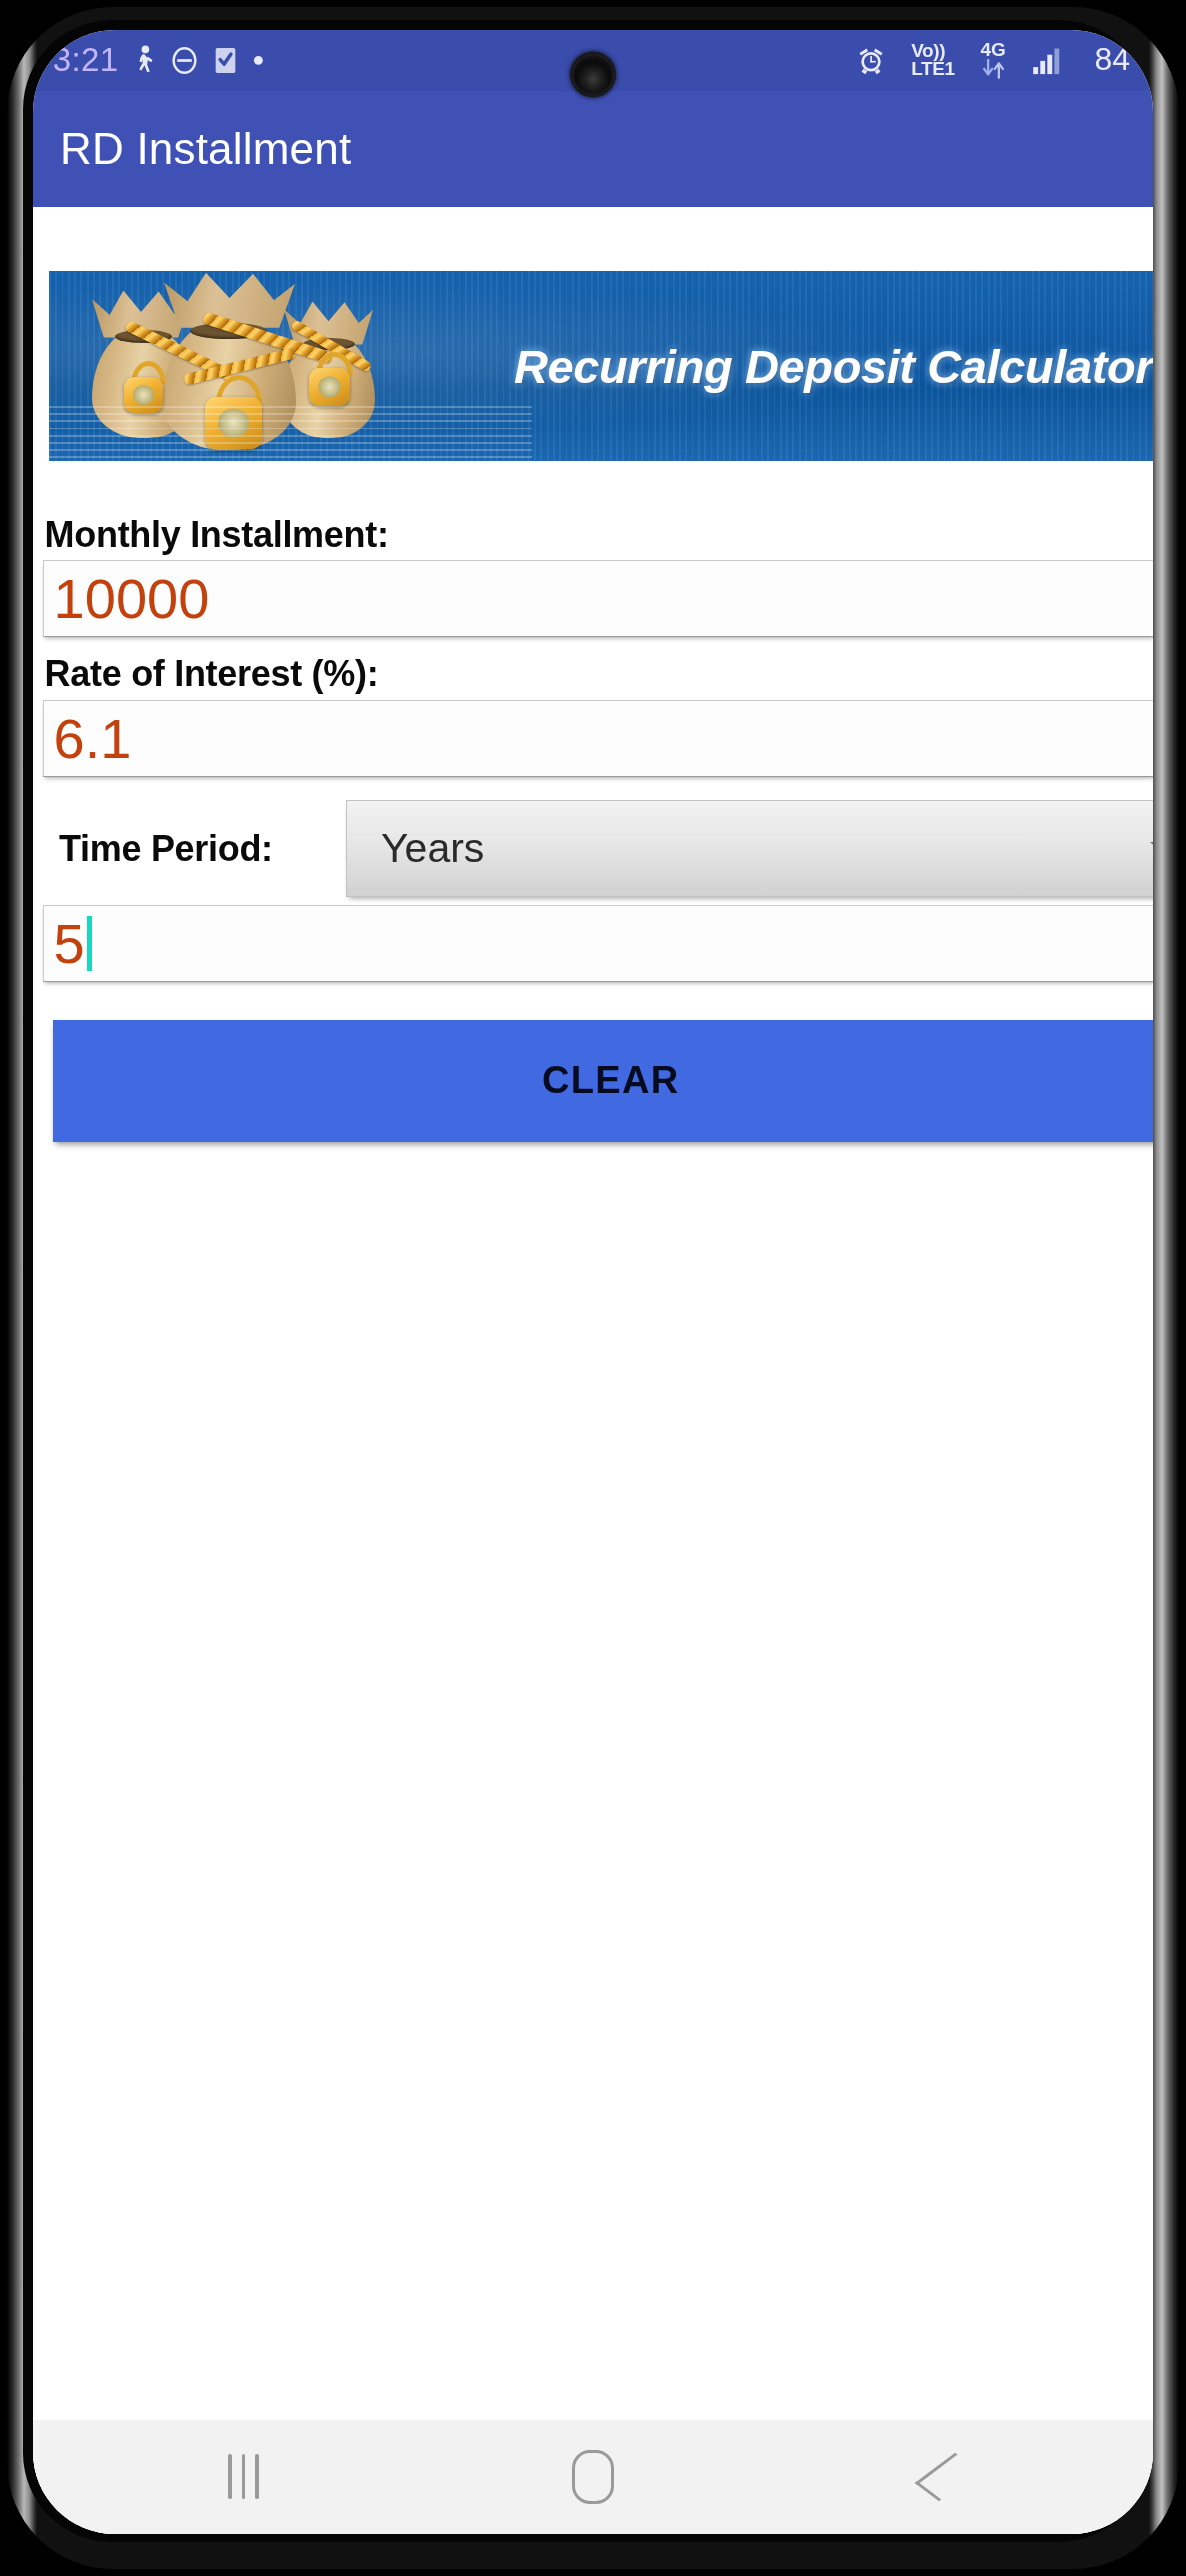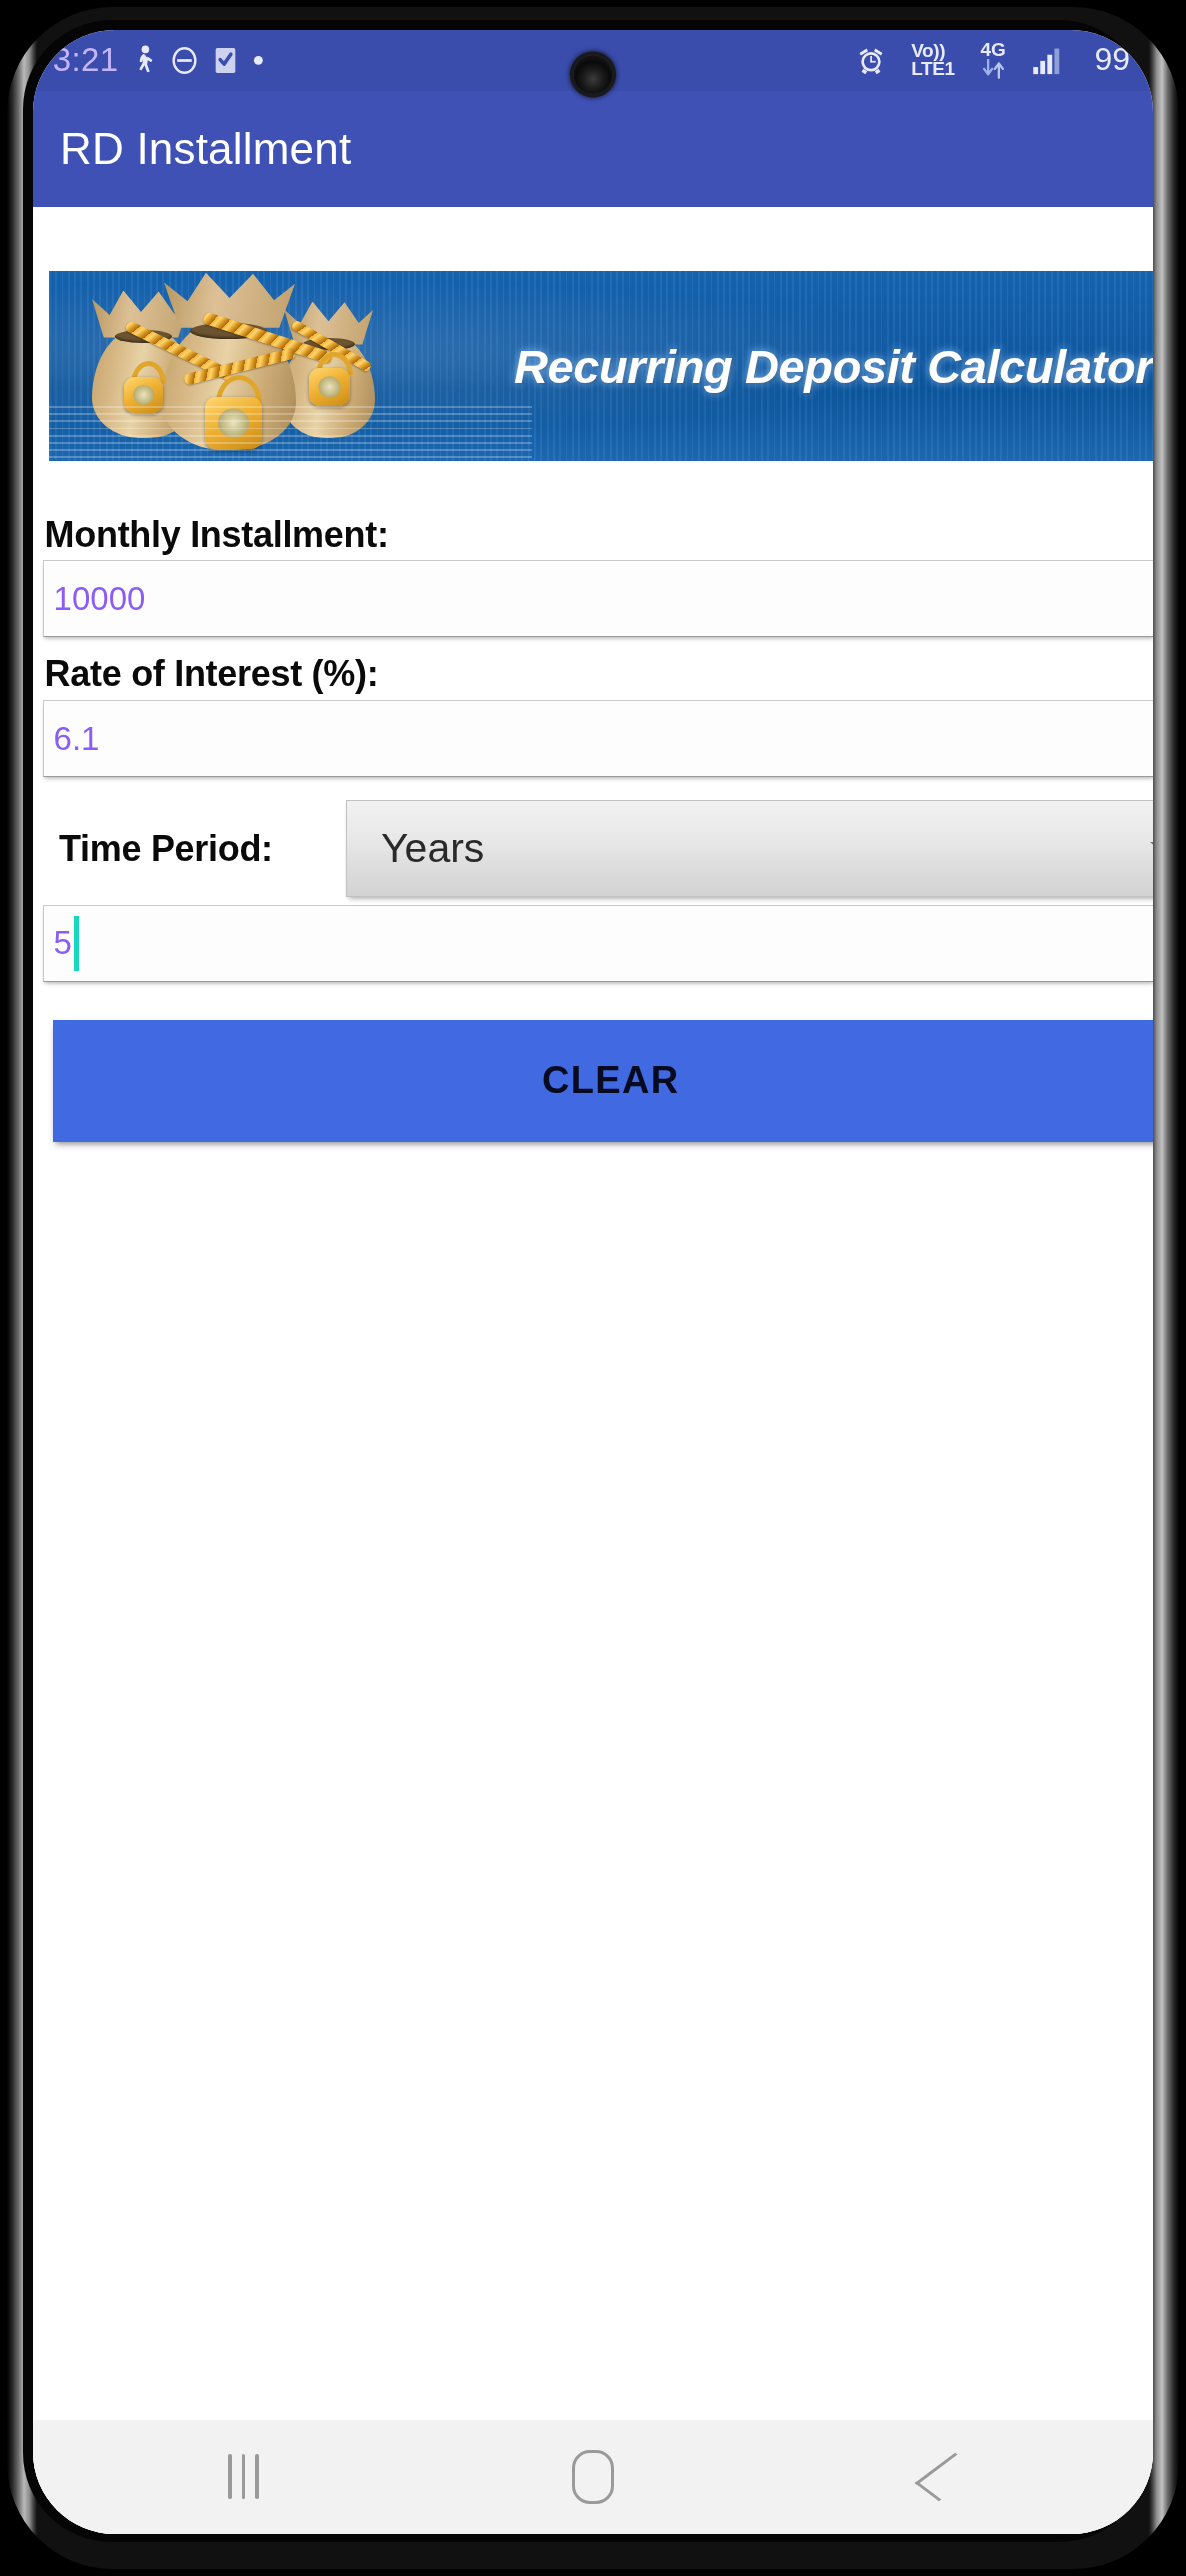--- a/index.html
+++ b/index.html
@@ -235,22 +235,22 @@
     border: 1.8px solid #c9c9c9;
     border-bottom-color: #9a9a9a;
     border-right-color: #bdbdbd;
     box-sizing: border-box;
     box-shadow: 0 2.7px 4.5px -1.8px rgba(0,0,0,0.35);
     display: flex;
     align-items: center;
     overflow: hidden;
   }
   .textbox-value {
-    font-size: 33px;
-    color: #8b5cf6;
+    font-size: 56px;
+    color: #c2410c;
     margin-left: 9.8px;
     font-weight: 400;
     letter-spacing: 0px;
     white-space: nowrap;
   }
   .caret {
     width: 5.4px;
     height: 55px;
     background: #19d6c0;
     margin-left: 1.8px;
@@ -436,21 +436,21 @@
 
         <span>
           <svg class="icon-svg" width="36" height="30" viewBox="0 0 40 34">
             <rect x="1" y="25" width="5.5" height="8" fill="#e8eaf8"></rect>
             <rect x="9" y="18" width="5.5" height="15" fill="#e8eaf8"></rect>
             <rect x="17" y="11" width="5.5" height="22" fill="#e8eaf8"></rect>
             <rect x="25" y="4" width="5.5" height="29" fill="#8f9fd8"></rect>
           </svg>
         </span>
 
-        <div class="sb-battery">99</div>
+        <div class="sb-battery">84</div>
       </div>
     </div>
 
     <div class="appbar">
       <div class="appbar-title">RD Installment</div>
     </div>
 
     <div class="content">
 
       <div class="spacer-top"></div>

